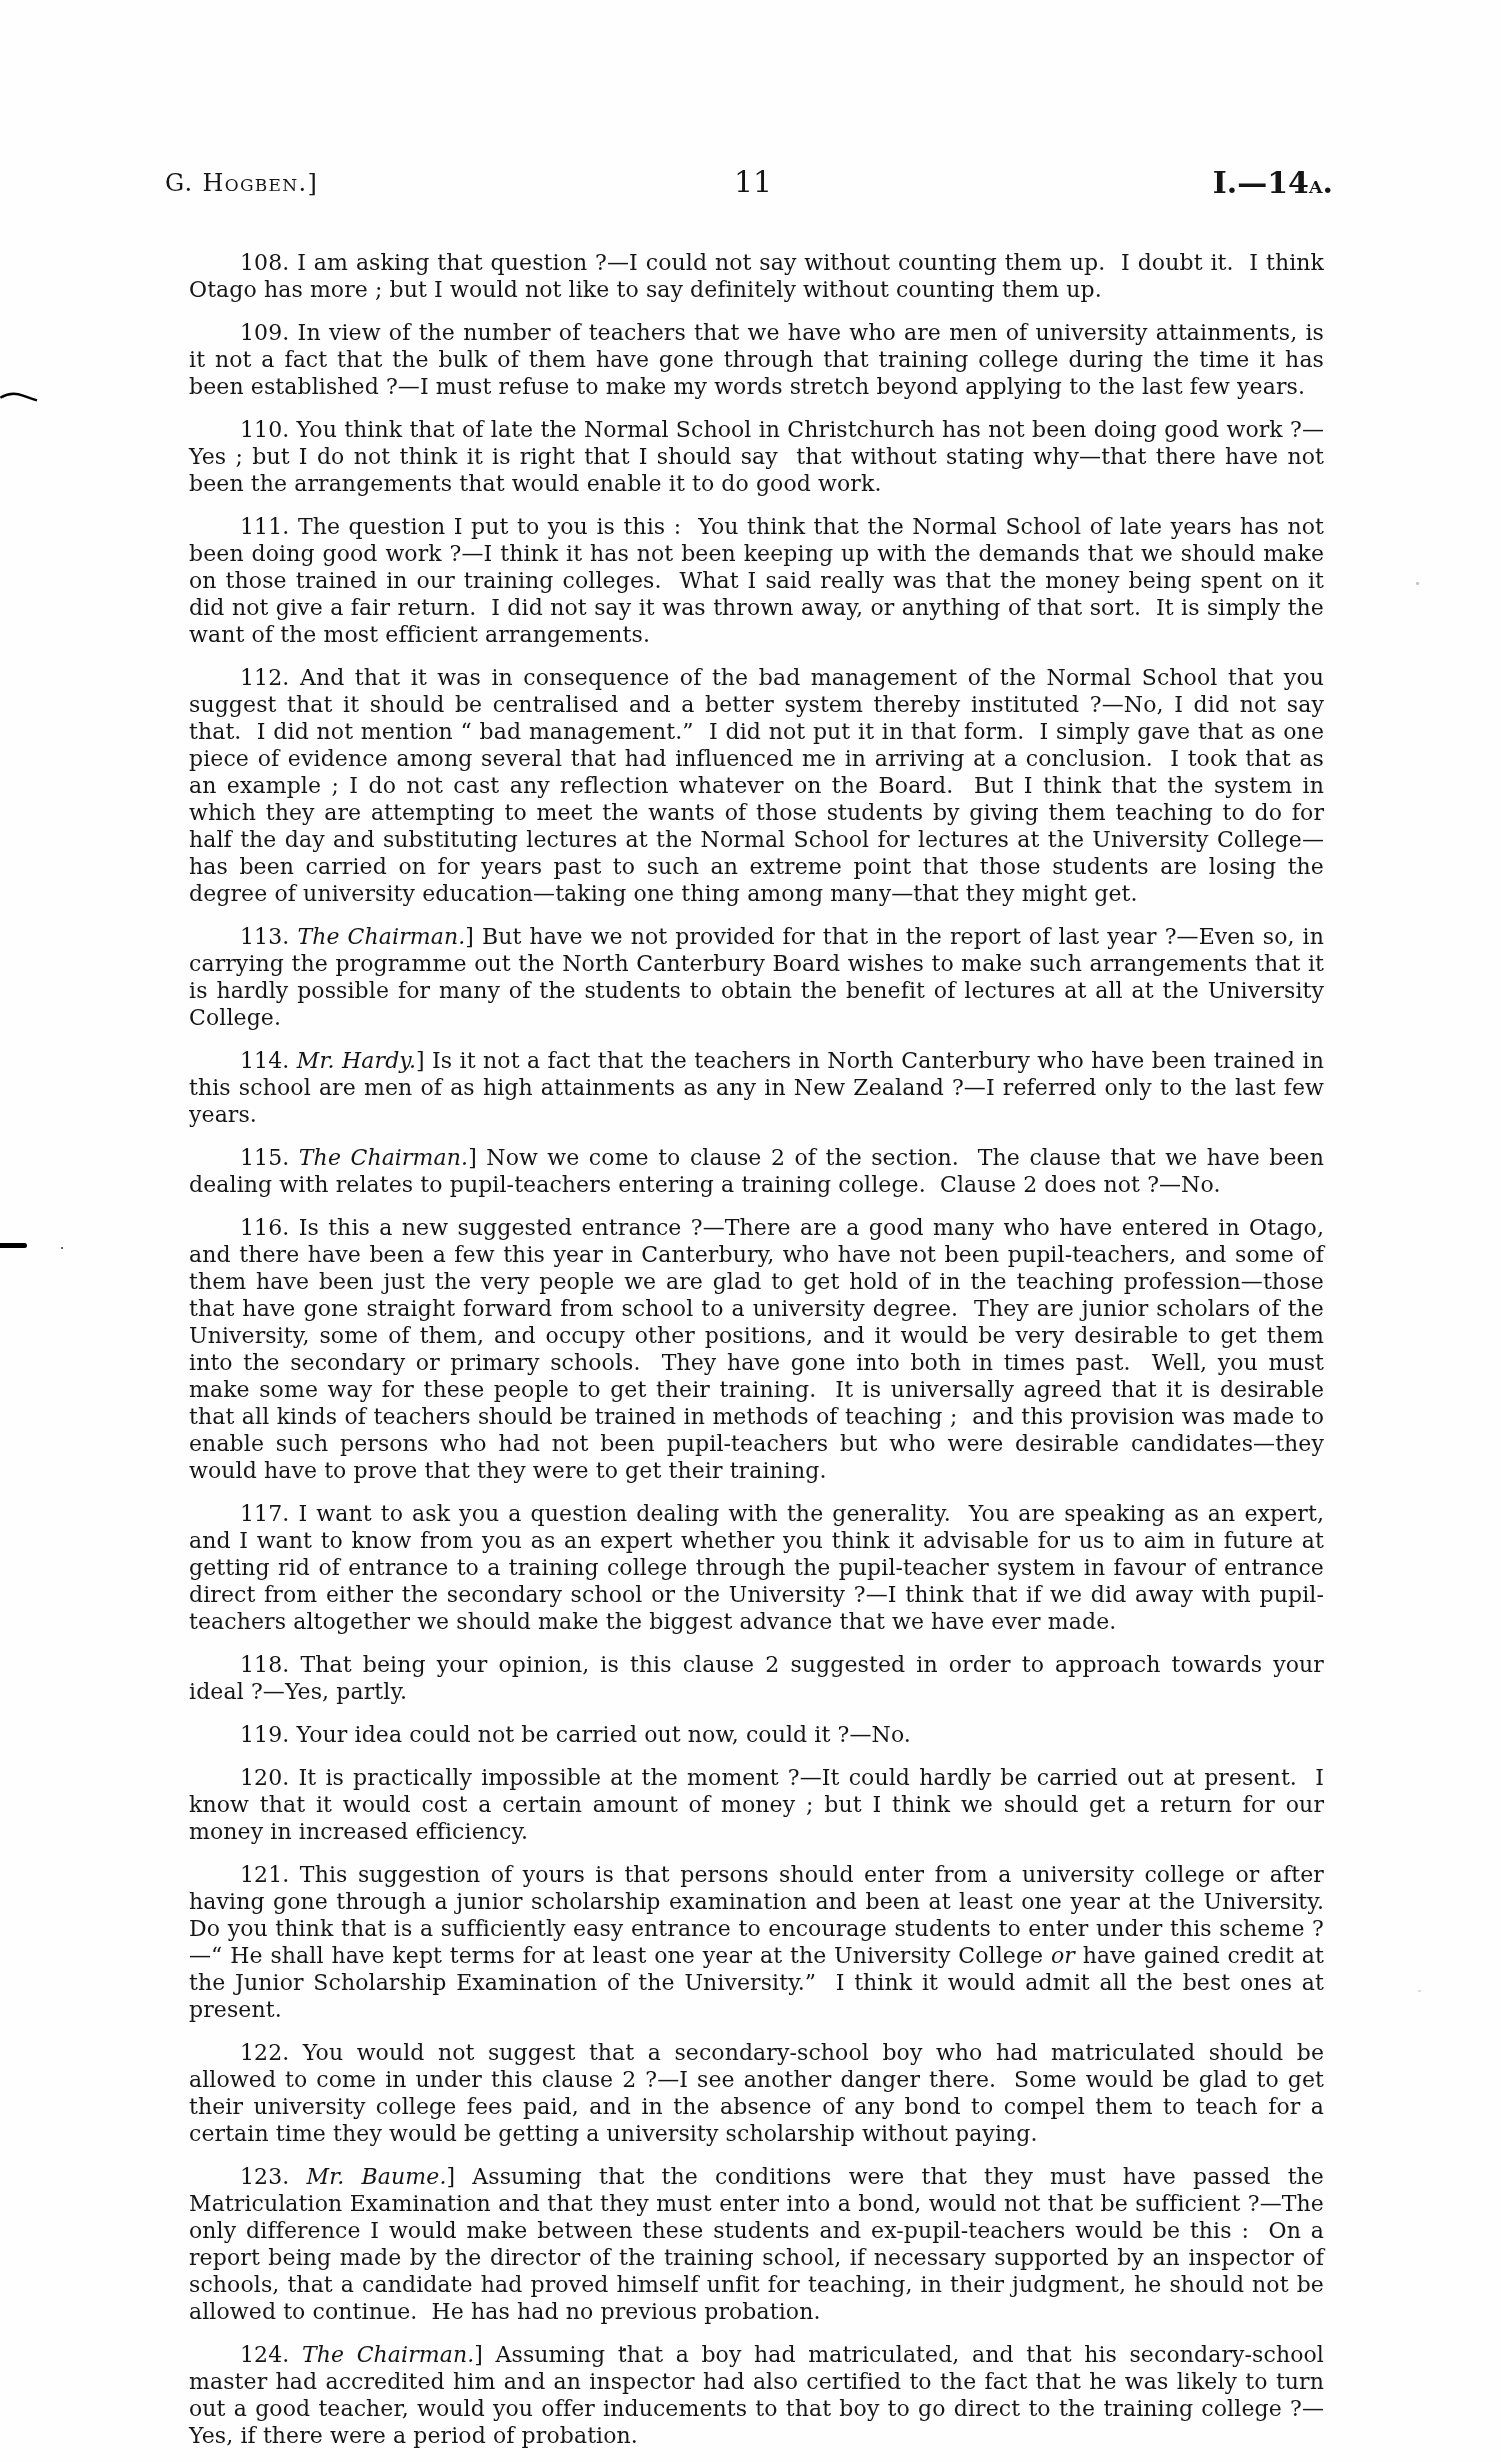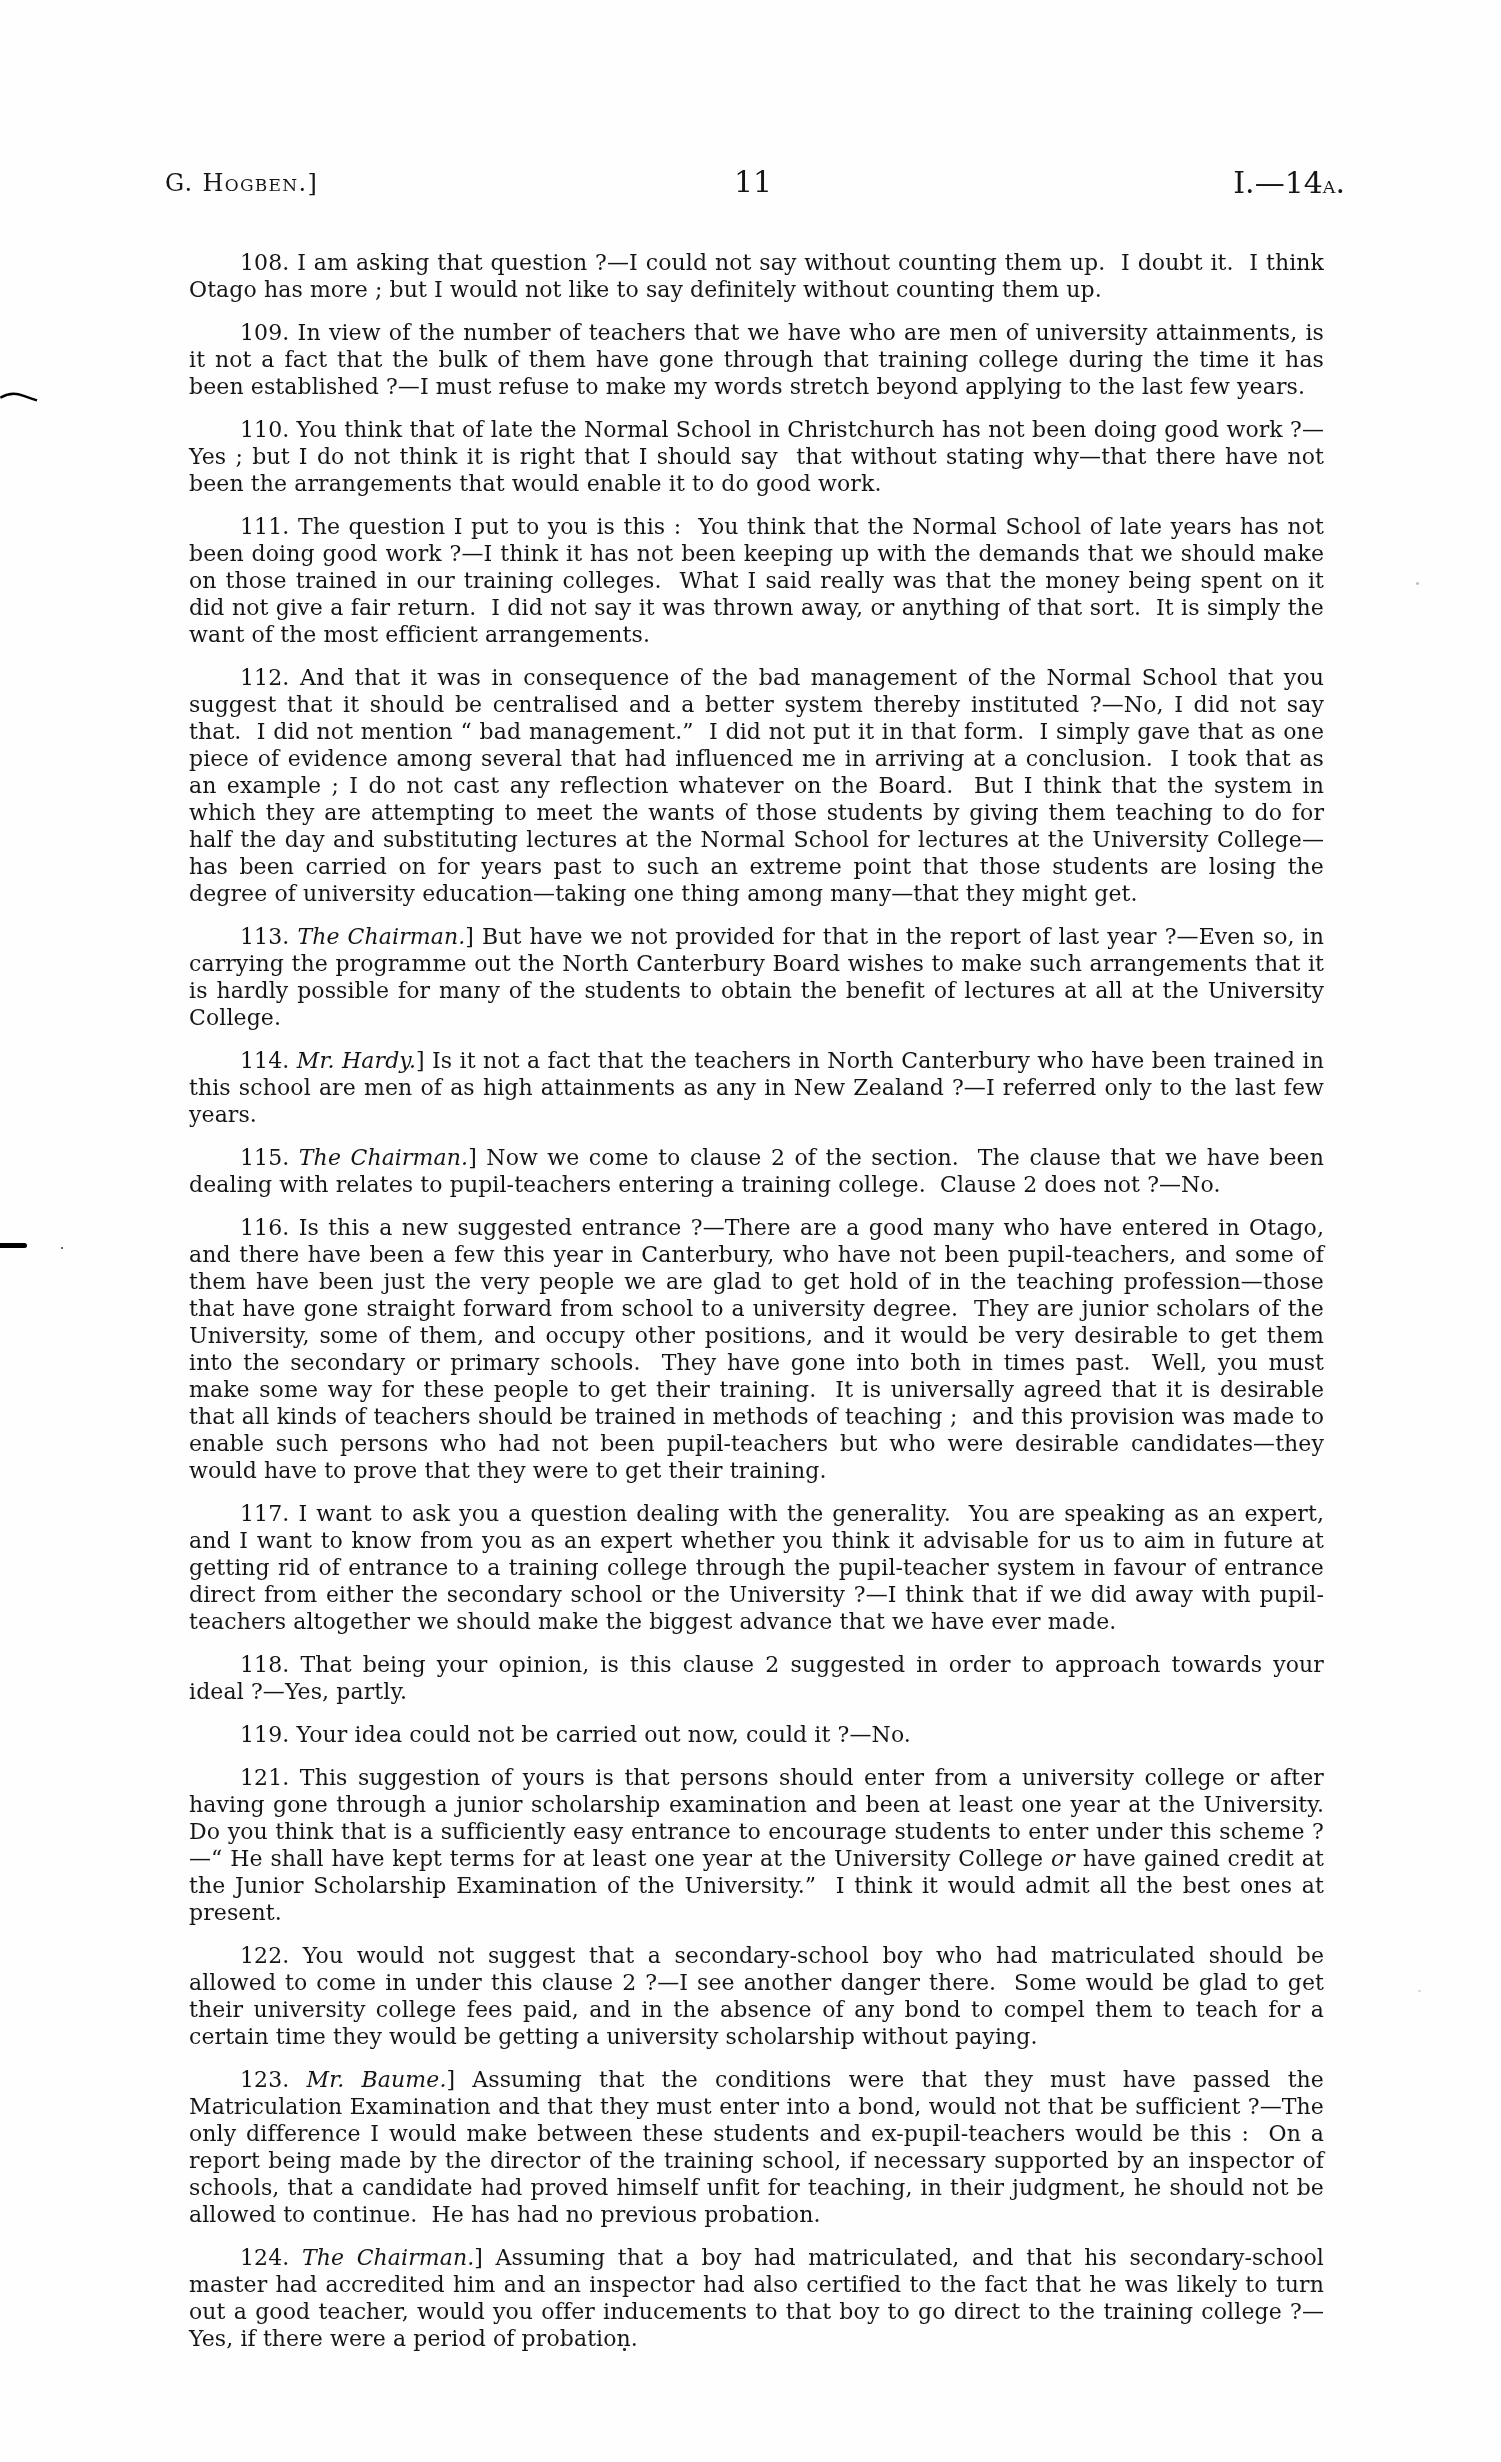--- a/index.html
+++ b/index.html
@@ -28,24 +28,25 @@
   .running-head-page {
     position: absolute;
     left: 699px;
     top: 164px;
     width: 108px;
     text-align: center;
     font-size: 30px;
   }
   .running-head-right {
     position: absolute;
-    right: 156px;
+    right: 168px;
     top: 165px;
     font-size: 30px;
     white-space: nowrap;
+    font-weight: bold;
   }
   .running-head-right .small-cap {
     font-size: 17.5px;
     letter-spacing: 0;
   }
   .transcript {
     position: absolute;
     left: 173px;
     top: 233px;
     width: 1167px;
@@ -108,20 +109,21 @@
       <p class="para"><span>110. You think that of late the Normal School in Christchurch has not been doing good work ?—Yes ; but I do not think it is right that I should say  that without stating why—that there have not been the arrangements that would enable it to do good work.</span></p>
       <p class="para"><span>111. The question I put to you is this :  You think that the Normal School of late years has not been doing good work ?—I think it has not been keeping up with the demands that we should make on those trained in our training colleges.  What I said really was that the money being spent on it did not give a fair return.  I did not say it was thrown away, or anything of that sort.  It is simply the want of the most efficient arrangements.</span></p>
       <p class="para"><span>112. And that it was in consequence of the bad management of the Normal School that you suggest that it should be centralised and a better system thereby instituted ?—No, I did not say that.  I did not mention “ bad management.”  I did not put it in that form.  I simply gave that as one piece of evidence among several that had influenced me in arriving at a conclusion.  I took that as an example ; I do not cast any reflection whatever on the Board.  But I think that the system in which they are attempting to meet the wants of those students by giving them teaching to do for half the day and substituting lectures at the Normal School for lectures at the University College—has been carried on for years past to such an extreme point that those students are losing the degree of university education—taking one thing among many—that they might get.</span></p>
       <p class="para"><span>113. </span><em>The Chairman.</em><span>] But have we not provided for that in the report of last year ?—Even so, in carrying the programme out the North Canterbury Board wishes to make such arrangements that it is hardly possible for many of the students to obtain the benefit of lectures at all at the University College.</span></p>
       <p class="para"><span>114. </span><em>Mr. Hardy.</em><span>] Is it not a fact that the teachers in North Canterbury who have been trained in this school are men of as high attainments as any in New Zealand ?—I referred only to the last few years.</span></p>
       <p class="para"><span>115. </span><em>The Chairman.</em><span>] Now we come to clause 2 of the section.  The clause that we have been dealing with relates to pupil-teachers entering a training college.  Clause 2 does not ?—No.</span></p>
       <p class="para"><span>116. Is this a new suggested entrance ?—There are a good many who have entered in Otago, and there have been a few this year in Canterbury, who have not been pupil-teachers, and some of them have been just the very people we are glad to get hold of in the teaching profession—those that have gone straight forward from school to a university degree.  They are junior scholars of the University, some of them, and occupy other positions, and it would be very desirable to get them into the secondary or primary schools.  They have gone into both in times past.  Well, you must  make some way for these people to get their training.  It is universally agreed that it is desirable that all kinds of teachers should be trained in methods of teaching ;  and this provision was made to enable such persons who had not been pupil-teachers but who were desirable candidates—they would have to prove that they were to get their training.</span></p>
       <p class="para"><span>117. I want to ask you a question dealing with the generality.  You are speaking as an expert, and I want to know from you as an expert whether you think it advisable for us to aim in future at getting rid of entrance to a training college through the pupil-teacher system in favour of entrance direct from either the secondary school or the University ?—I think that if we did away with pupil-teachers altogether we should make the biggest advance that we have ever made.</span></p>
       <p class="para"><span>118. That being your opinion, is this clause 2 suggested in order to approach towards your ideal ?—Yes, partly.</span></p>
       <p class="para"><span>119. Your idea could not be carried out now, could it ?—No.</span></p>
+      <p class="para"><span>120. It is practically impossible at the moment ?—It could hardly be carried out at present.  I know that it would cost a certain amount of money ; but I think we should get a return for our money in increased efficiency.</span></p>
       <p class="para"><span>121. This suggestion of yours is that persons should enter from a university college or after having gone through a junior scholarship examination and been at least one year at the University.  Do you think that is a sufficiently easy entrance to encourage students to enter under this scheme ?—“ He shall have kept terms for at least one year at the University College </span><em>or</em><span> have gained credit at the Junior Scholarship Examination of the University.”  I think it would admit all the best ones at present.</span></p>
       <p class="para"><span>122. You would not suggest that a secondary-school boy who had matriculated should be allowed to come in under this clause 2 ?—I see another danger there.  Some would be glad to get their university college fees paid, and in the absence of any bond to compel them to teach for a certain time they would be getting a university scholarship without paying.</span></p>
       <p class="para"><span>123. </span><em>Mr. Baume.</em><span>] Assuming that the conditions were that they must have passed the Matriculation Examination and that they must enter into a bond, would not that be sufficient ?—The only difference I would make between these students and ex-pupil-teachers would be this :  On a report being made by the director of the training school, if necessary supported by an inspector of schools, that a candidate had proved himself unfit for teaching, in their judgment, he should not be allowed to continue.  He has had no previous probation.</span></p>
       <p class="para"><span>124. </span><em>The Chairman.</em><span>] Assuming that a boy had matriculated, and that his secondary-school master had accredited him and an inspector had also certified to the fact that he was likely to turn out a good teacher, would you offer inducements to that boy to go direct to the training college ?—Yes, if there were a period of probation.</span></p>
     </div>
 
   <svg class="artifact artifact-curve" width="38" height="12" viewBox="0 0 56 18">
     <path d="M0 10 C 12 3, 24 3, 34 7 C 42 10, 49 12, 55 14" stroke="#000" stroke-width="3.5" fill="none"></path>
   </svg>
   <div class="artifact artifact-dash"></div>

